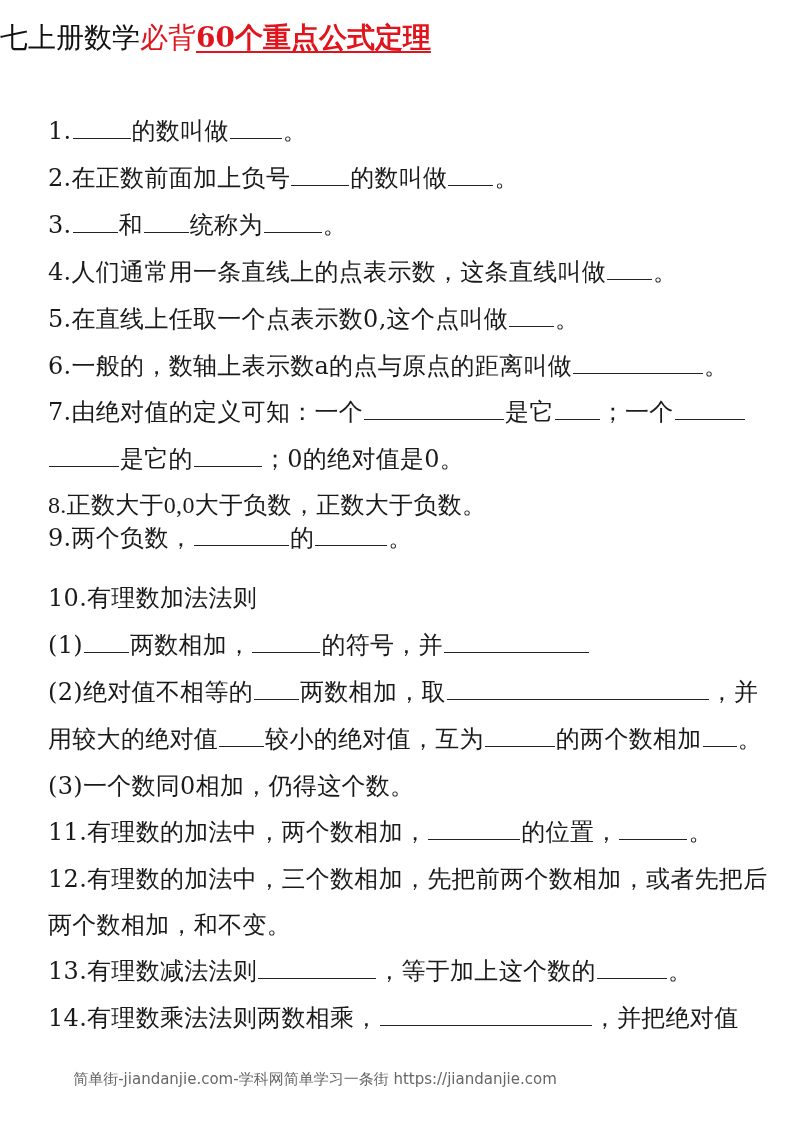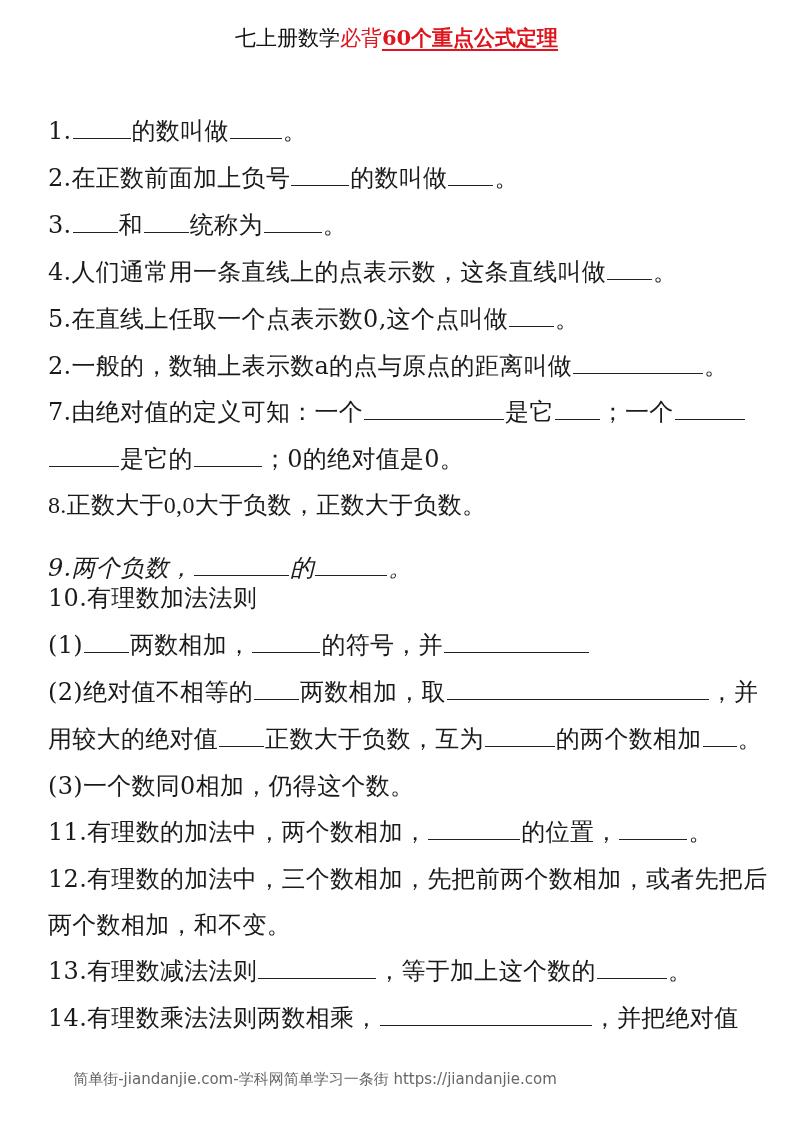--- a/index.html
+++ b/index.html
@@ -1,19 +1,19 @@
 <!DOCTYPE html>
 <html><head>
 <meta charset="utf-8">
 <style>
   html,body{margin:0;padding:0;background:#fff;}
   body{width:793px;height:1122px;position:relative;overflow:hidden;
        font-family:"DejaVu Serif","Liberation Serif",serif;color:#1a1a1a;}
-  .title{position:absolute;top:18px;left:0;width:793px;text-align:center;
-         font-size:21px;line-height:40px;white-space:nowrap;}
+  .title{position:absolute;top:18px;left:0;width:793px;
+         font-size:28px;line-height:40px;white-space:nowrap;}
   .title .black{color:#111;}
   .title .red{color:#e0141c;}
   .title .redbold{color:#e0141c;font-weight:bold;text-decoration:underline;text-decoration-thickness:2px;text-underline-offset:4px;}
   .line{position:absolute;left:48px;font-size:24px;line-height:26px;white-space:nowrap;letter-spacing:0.3px;}
   .blank{display:inline-block;border-bottom:1.3px solid #222;height:18px;vertical-align:baseline;margin:0 1px;}
   .footer{position:absolute;top:1070px;left:0;width:630px;text-align:center;
           font-family:"DejaVu Sans","Liberation Sans",sans-serif;font-size:15px;color:#666;}
 </style>
 </head>
 <body>
@@ -21,29 +21,29 @@
 <div class="title">
   <span class="black">七上册数学</span><span class="red">必背</span><span class="redbold">60个重点公式定理</span>
 </div>
 
 <div id="content">
     <div class="line" style="top: 118px;"><span>1.</span><span class="blank" style="width: 58px;"></span><span>的数叫做</span><span class="blank" style="width: 52px;"></span><span>。</span></div>
     <div class="line" style="top: 165px;"><span>2.在正数前面加上负号</span><span class="blank" style="width: 58px;"></span><span>的数叫做</span><span class="blank" style="width: 45px;"></span><span>。</span></div>
     <div class="line" style="top: 212px;"><span>3.</span><span class="blank" style="width: 45px;"></span><span>和</span><span class="blank" style="width: 45px;"></span><span>统称为</span><span class="blank" style="width: 58px;"></span><span>。</span></div>
     <div class="line" style="top: 259px;"><span>4.人们通常用一条直线上的点表示数，这条直线叫做</span><span class="blank" style="width: 45px;"></span><span>。</span></div>
     <div class="line" style="top: 306px;"><span>5.在直线上任取一个点表示数0,这个点叫做</span><span class="blank" style="width: 45px;"></span><span>。</span></div>
-    <div class="line" style="top: 353px;"><span>2.一般的，数轴上表示数a的点与原点的距离叫做</span><span class="blank" style="width: 130px;"></span><span>。</span></div>
+    <div class="line" style="top: 353px;"><span>6.一般的，数轴上表示数a的点与原点的距离叫做</span><span class="blank" style="width: 130px;"></span><span>。</span></div>
     <div class="line" style="top: 399px;"><span>7.由绝对值的定义可知：一个</span><span class="blank" style="width: 140px;"></span><span>是它</span><span class="blank" style="width: 45px;"></span><span>；一个</span><span class="blank" style="width: 70px;"></span></div>
     <div class="line" style="top: 446px;"><span class="blank" style="width: 70px;"></span><span>是它的</span><span class="blank" style="width: 68px;"></span><span>；0的绝对值是0。</span></div>
     <div class="line" style="top: 492px; font-family: Liberation Serif, serif;"><span>8.正数大于0,0大于负数，正数大于负数。</span></div>
-    <div class="line" style="top: 555px; font-style: italic;"><span>9.两个负数，</span><span class="blank" style="width: 95px;"></span><span>的</span><span class="blank" style="width: 72px;"></span><span>。</span></div>
+    <div class="line" style="top: 525px;"><span>9.两个负数，</span><span class="blank" style="width: 95px;"></span><span>的</span><span class="blank" style="width: 72px;"></span><span>。</span></div>
     <div class="line" style="top: 585px;"><span>10.有理数加法法则</span></div>
     <div class="line" style="top: 632px;"><span>(1)</span><span class="blank" style="width: 45px;"></span><span>两数相加，</span><span class="blank" style="width: 68px;"></span><span>的符号，并</span><span class="blank" style="width: 145px;"></span></div>
     <div class="line" style="top: 679px;"><span>(2)绝对值不相等的</span><span class="blank" style="width: 45px;"></span><span>两数相加，取</span><span class="blank" style="width: 262px;"></span><span>，并</span></div>
-    <div class="line" style="top: 726px;"><span>用较大的绝对值</span><span class="blank" style="width: 45px;"></span><span>正数大于负数，互为</span><span class="blank" style="width: 70px;"></span><span>的两个数相加</span><span class="blank" style="width: 34px;"></span><span>。</span></div>
+    <div class="line" style="top: 726px;"><span>用较大的绝对值</span><span class="blank" style="width: 45px;"></span><span>较小的绝对值，互为</span><span class="blank" style="width: 70px;"></span><span>的两个数相加</span><span class="blank" style="width: 34px;"></span><span>。</span></div>
     <div class="line" style="top: 773px;"><span>(3)一个数同0相加，仍得这个数。</span></div>
     <div class="line" style="top: 819px;"><span>11.有理数的加法中，两个数相加，</span><span class="blank" style="width: 92px;"></span><span>的位置，</span><span class="blank" style="width: 68px;"></span><span>。</span></div>
     <div class="line" style="top: 866px;"><span>12.有理数的加法中，三个数相加，先把前两个数相加，或者先把后</span></div>
     <div class="line" style="top: 912px;"><span>两个数相加，和不变。</span></div>
     <div class="line" style="top: 958px;"><span>13.有理数减法法则</span><span class="blank" style="width: 118px;"></span><span>，等于加上这个数的</span><span class="blank" style="width: 70px;"></span><span>。</span></div>
     <div class="line" style="top: 1005px;"><span>14.有理数乘法法则两数相乘，</span><span class="blank" style="width: 212px;"></span><span>，并把绝对值</span></div>
   </div>
 
 <div class="footer">简单街-jiandanjie.com-学科网简单学习一条街 https://jiandanjie.com</div>
 

